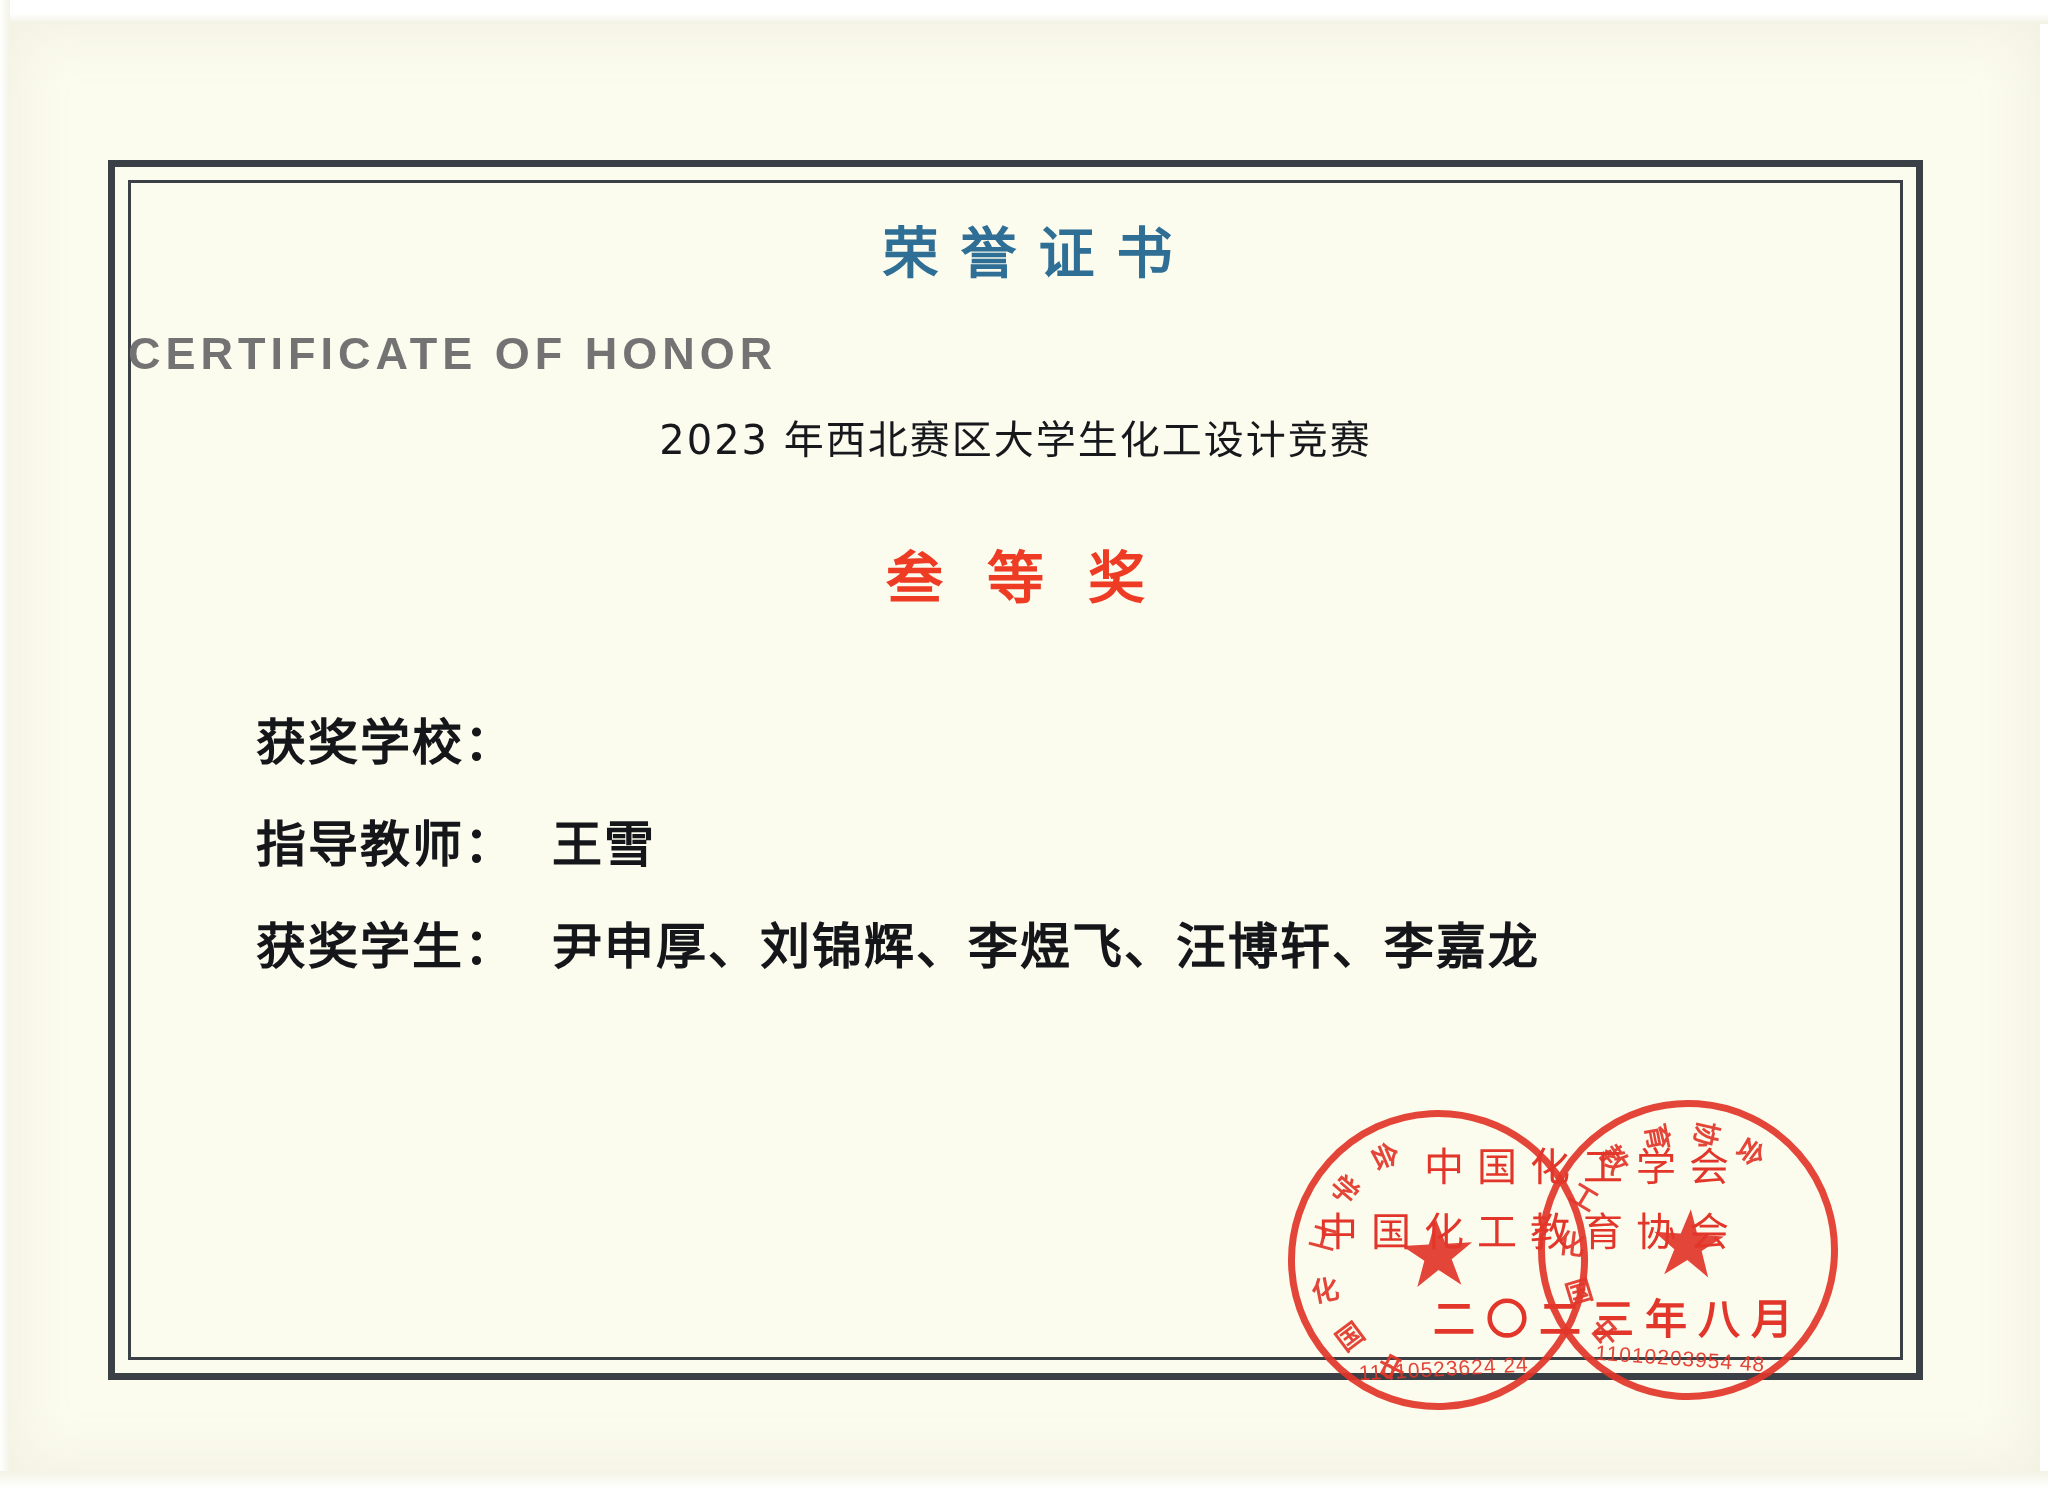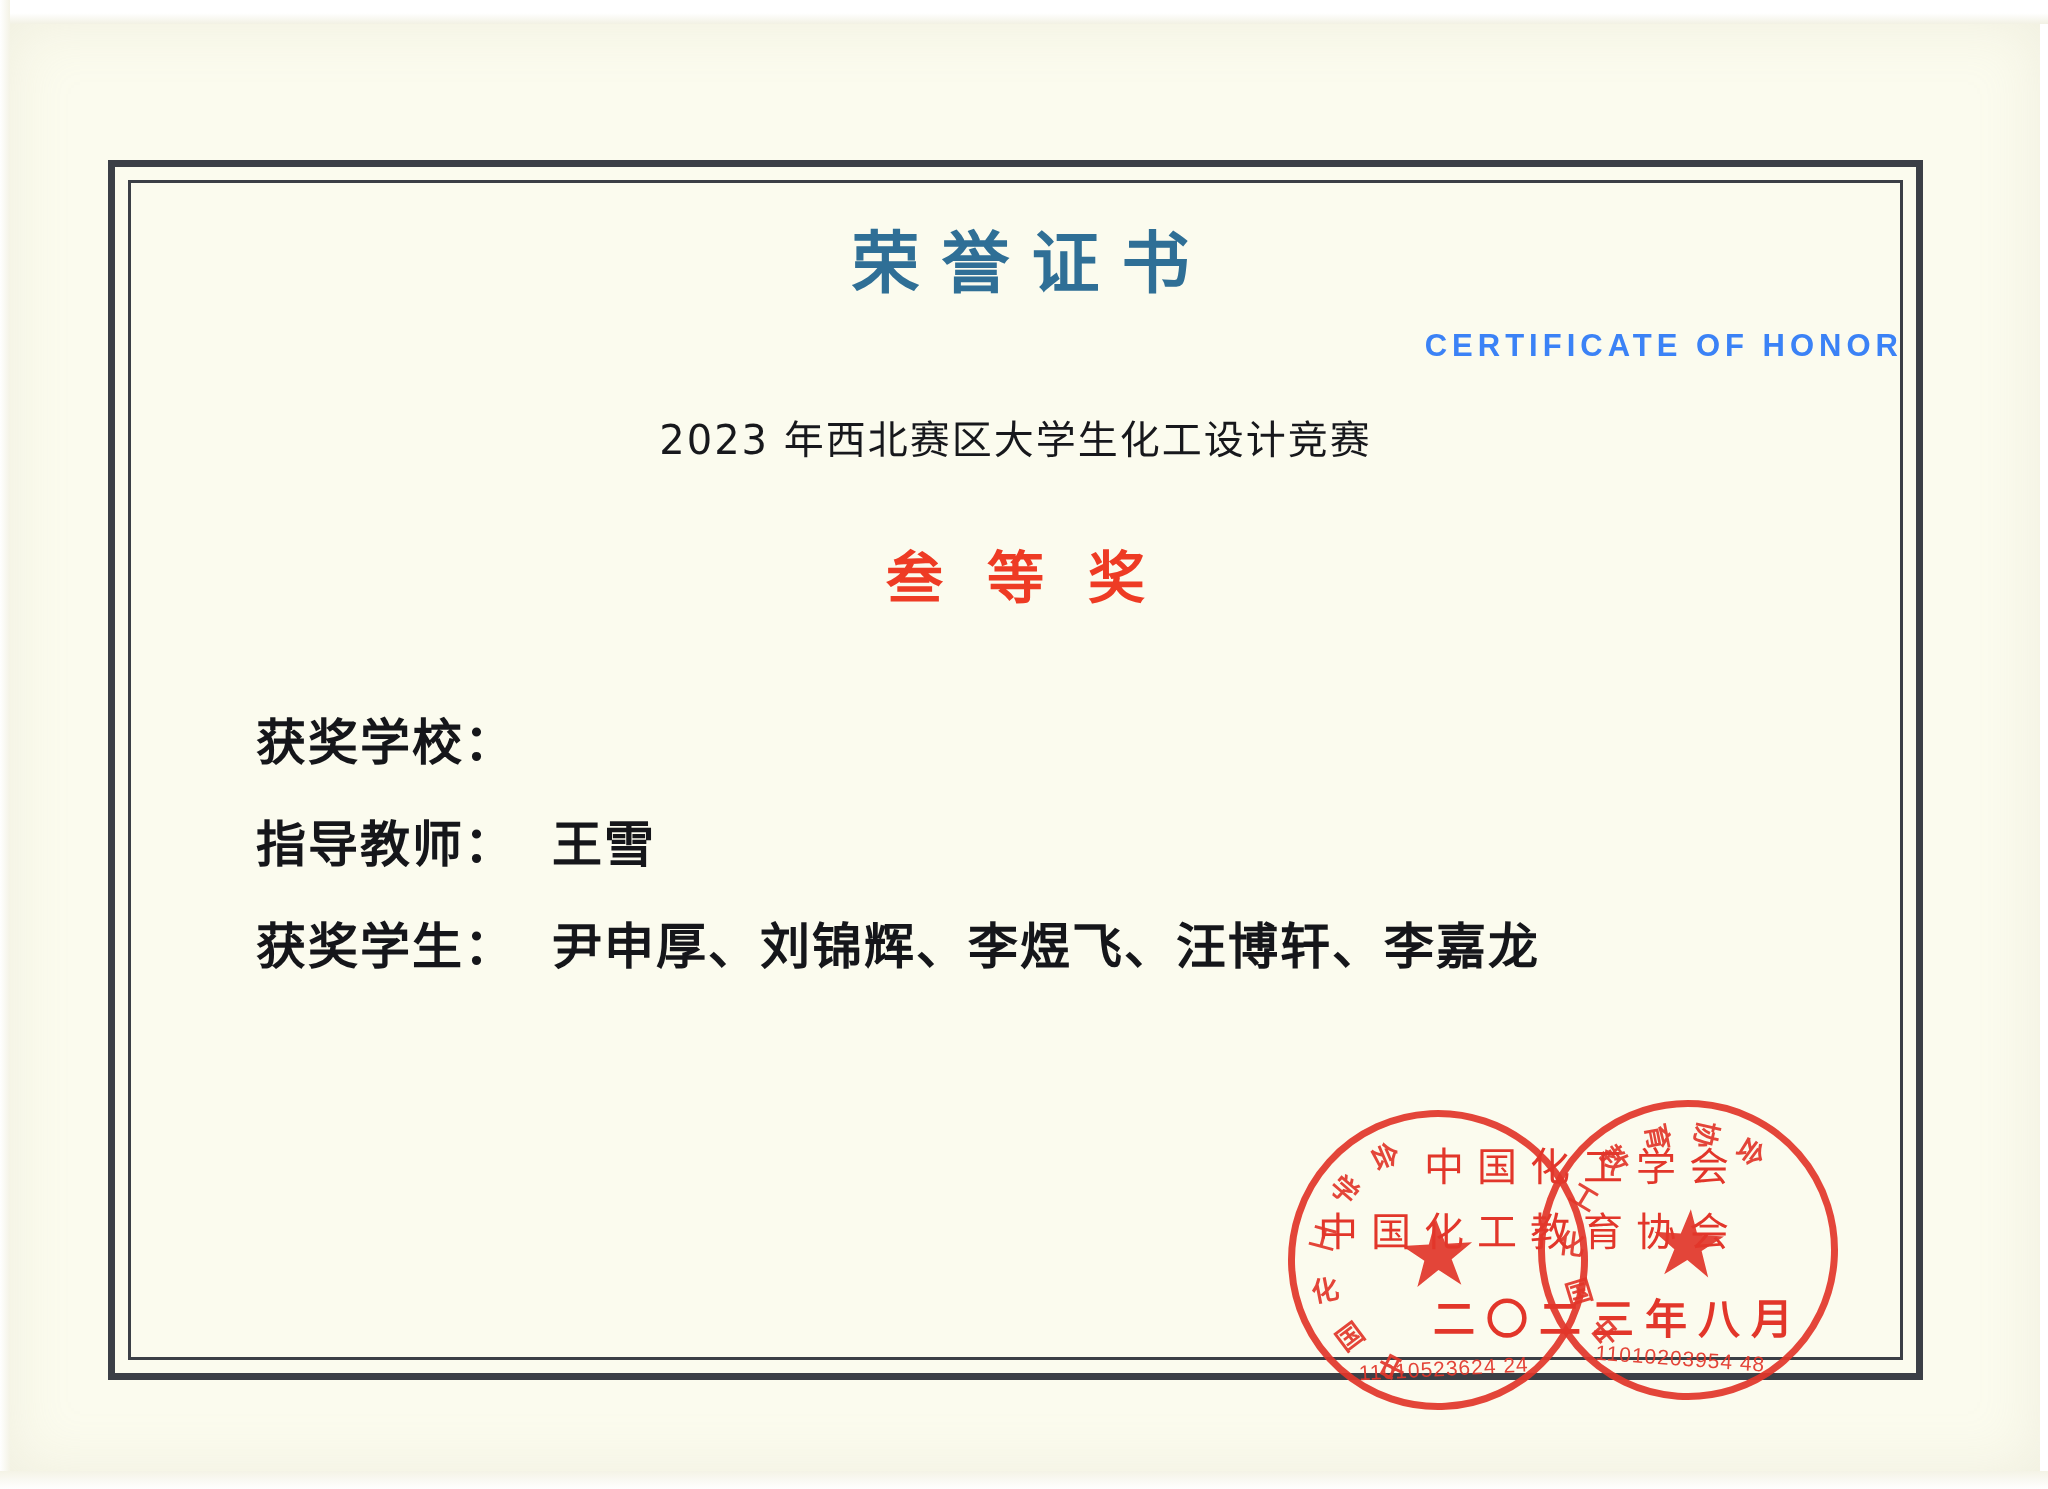--- a/index.html
+++ b/index.html
@@ -70,41 +70,41 @@
     position: absolute;
     left: 128px;
     top: 180px;
     width: 1775px;
     height: 1180px;
   }
 
   .title-cn {
     position: absolute;
     top: 28px;
-    left: 5px;
+    left: 12px;
     width: 100%;
     text-align: center;
     font-family: "DejaVu Sans", "Liberation Sans", sans-serif;
-    font-size: 68px;
+    font-size: 56px;
     font-weight: bold;
     letter-spacing: 22px;
     color: #2f6f96;
     text-indent: 22px;
   }
   .title-en {
     position: absolute;
     top: 148px;
     left: 0;
     width: 100%;
-    text-align: right;
+    text-align: left;
     font-family: "Liberation Sans", sans-serif;
-    font-size: 31px;
+    font-size: 45px;
     font-weight: bold;
     letter-spacing: 5px;
-    color: #3b82f6;
+    color: #737373;
   }
   .event-line {
     position: absolute;
     top: 228px;
     left: 0;
     width: 100%;
     text-align: center;
     font-family: "DejaVu Sans", "Liberation Sans", sans-serif;
     font-size: 40px;
     color: #17181c;

